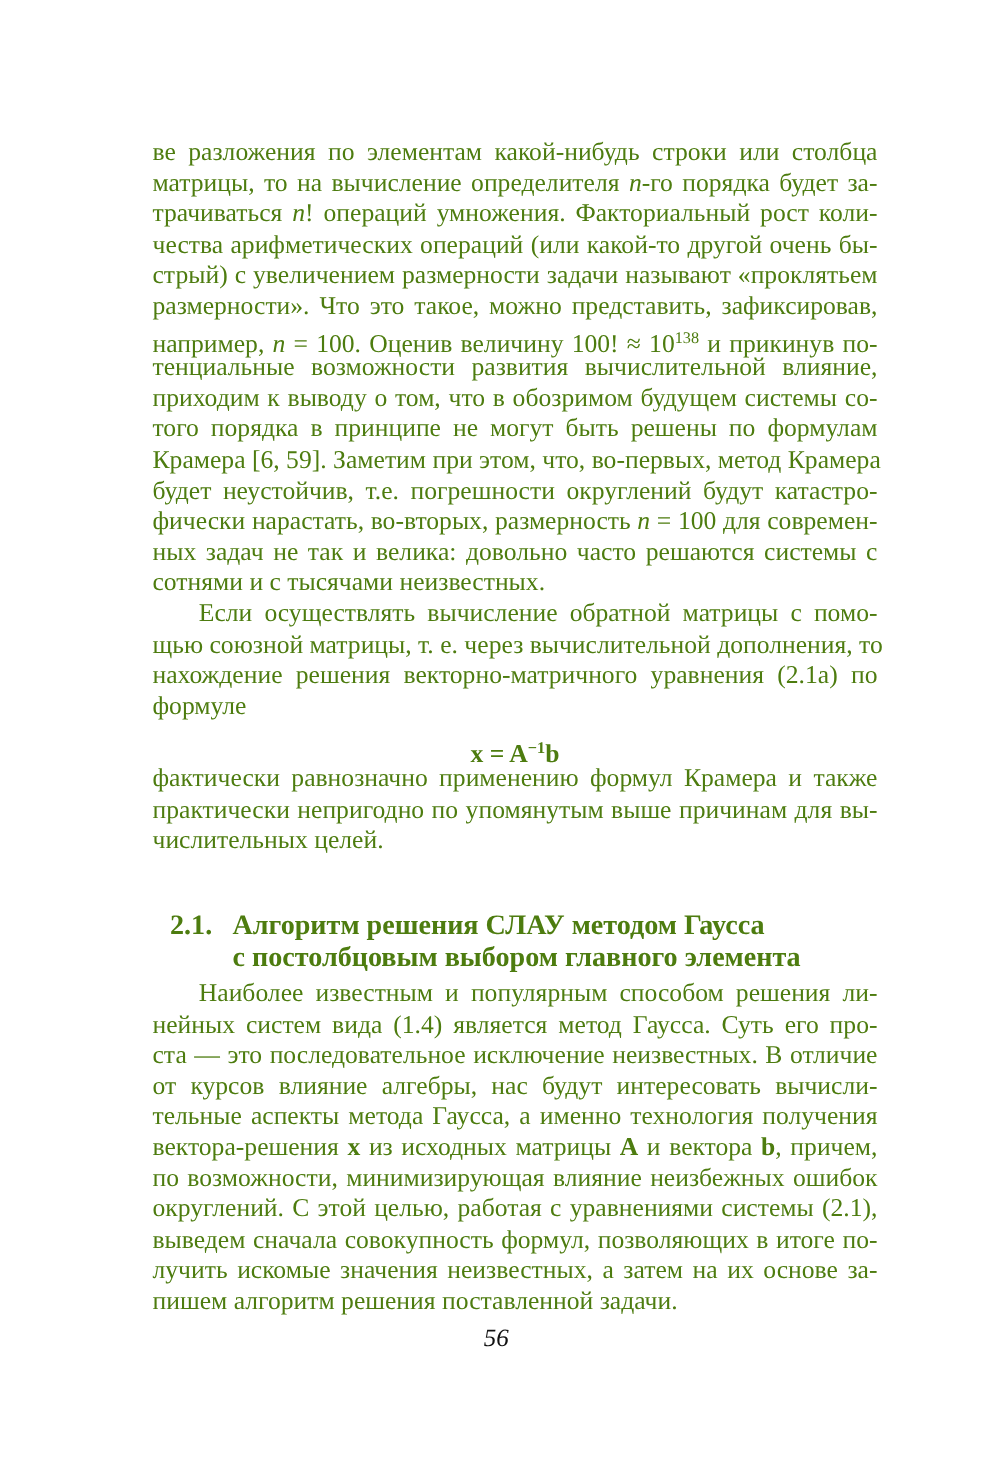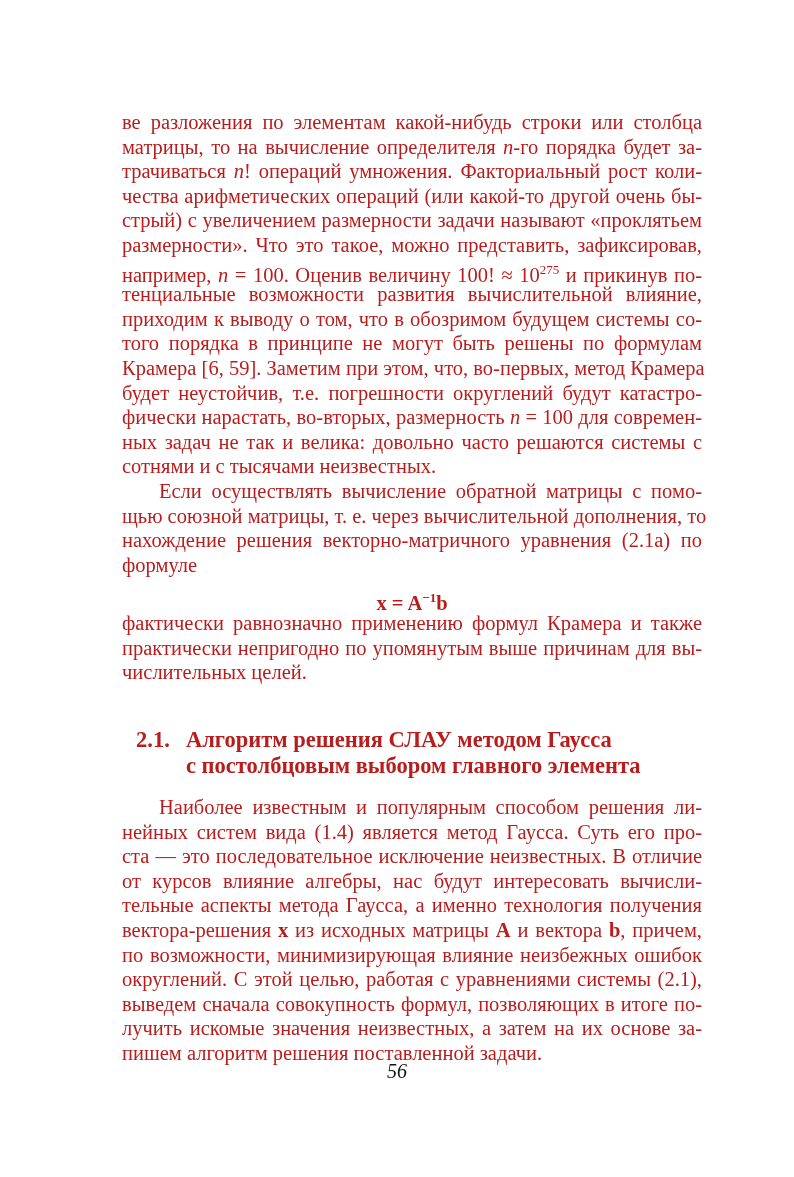--- a/index.html
+++ b/index.html
@@ -1,42 +1,42 @@
 <!DOCTYPE html>
 <html><head>
 <meta charset="utf-8">
 <style>
   html, body { margin: 0; padding: 0; background: #ffffff; }
   body { width: 794px; height: 1177px; position: relative; overflow: hidden; }
-  .page { position: absolute; left: 122px; top: 110px; width: 580px; color: #b91c1c; font-family: "Liberation Serif", serif; }
+  .page { position: absolute; left: 122px; top: 110px; width: 580px; color: #4d7c0f; font-family: "Liberation Serif", serif; }
   .line { font-size: 20.5px; line-height: 24.6px; height: 24.6px; white-space: nowrap; text-align: justify; text-align-last: justify; }
   .line.last { text-align-last: left; }
   .indent { padding-left: 37px; }
   .formula { font-size: 20.5px; line-height: 34px; height: 30px; text-align: center; font-weight: bold; padding-top: 4px; }
   .formula sup { font-size: 13px; font-weight: bold; }
-  .heading { margin-top: 42px; margin-bottom: 16px; font-weight: bold; font-size: 22.5px; line-height: 26px; }
+  .heading { margin-top: 42px; margin-bottom: 4px; font-weight: bold; font-size: 22.5px; line-height: 26px; }
   .heading .num { display: inline-block; width: 50px; margin-left: 14px; }
   .heading .l2 { padding-left: 64px; }
   .pagenum { position: absolute; left: 0; width: 794px; top: 1060px; text-align: center; font-family: "Liberation Serif", serif; font-size: 20px; color: #111; font-style: italic; }
   i { font-style: italic; }
   b.v { font-weight: bold; }
 </style>
 </head>
 <body>
 
 <div class="page">
 
   <div>
     <div class="line">ве разложения по элементам какой-нибудь строки или столбца</div>
     <div class="line"><span>матрицы, то на вычисление определителя </span><i>n</i><span>-го порядка будет за-</span></div>
     <div class="line"><span>трачиваться </span><i>n</i><span>! операций умножения. Факториальный рост коли-</span></div>
     <div class="line">чества арифметических операций (или какой-то другой очень бы-</div>
     <div class="line">стрый) с увеличением размерности задачи называют «проклятьем</div>
     <div class="line">размерности». Что это такое, можно представить, зафиксировав,</div>
-    <div class="line"><span>например, </span><i>n</i><span> = 100. Оценив величину 100! ≈ 10</span><sup style="font-size:13px;">275</sup><span> и прикинув по-</span></div>
+    <div class="line"><span>например, </span><i>n</i><span> = 100. Оценив величину 100! ≈ 10</span><sup style="font-size:13px;">138</sup><span> и прикинув по-</span></div>
     <div class="line">тенциальные возможности развития вычислительной влияние,</div>
     <div class="line">приходим к выводу о том, что в обозримом будущем системы со-</div>
     <div class="line">того порядка в принципе не могут быть решены по формулам</div>
     <div class="line">Крамера [6, 59]. Заметим при этом, что, во-первых, метод Крамера</div>
     <div class="line">будет неустойчив, т.е. погрешности округлений будут катастро-</div>
     <div class="line"><span>фически нарастать, во-вторых, размерность </span><i>n</i><span> = 100 для современ-</span></div>
     <div class="line">ных задач не так и велика: довольно часто решаются системы с</div>
     <div class="line last">сотнями и с тысячами неизвестных.</div>
   </div>
 

